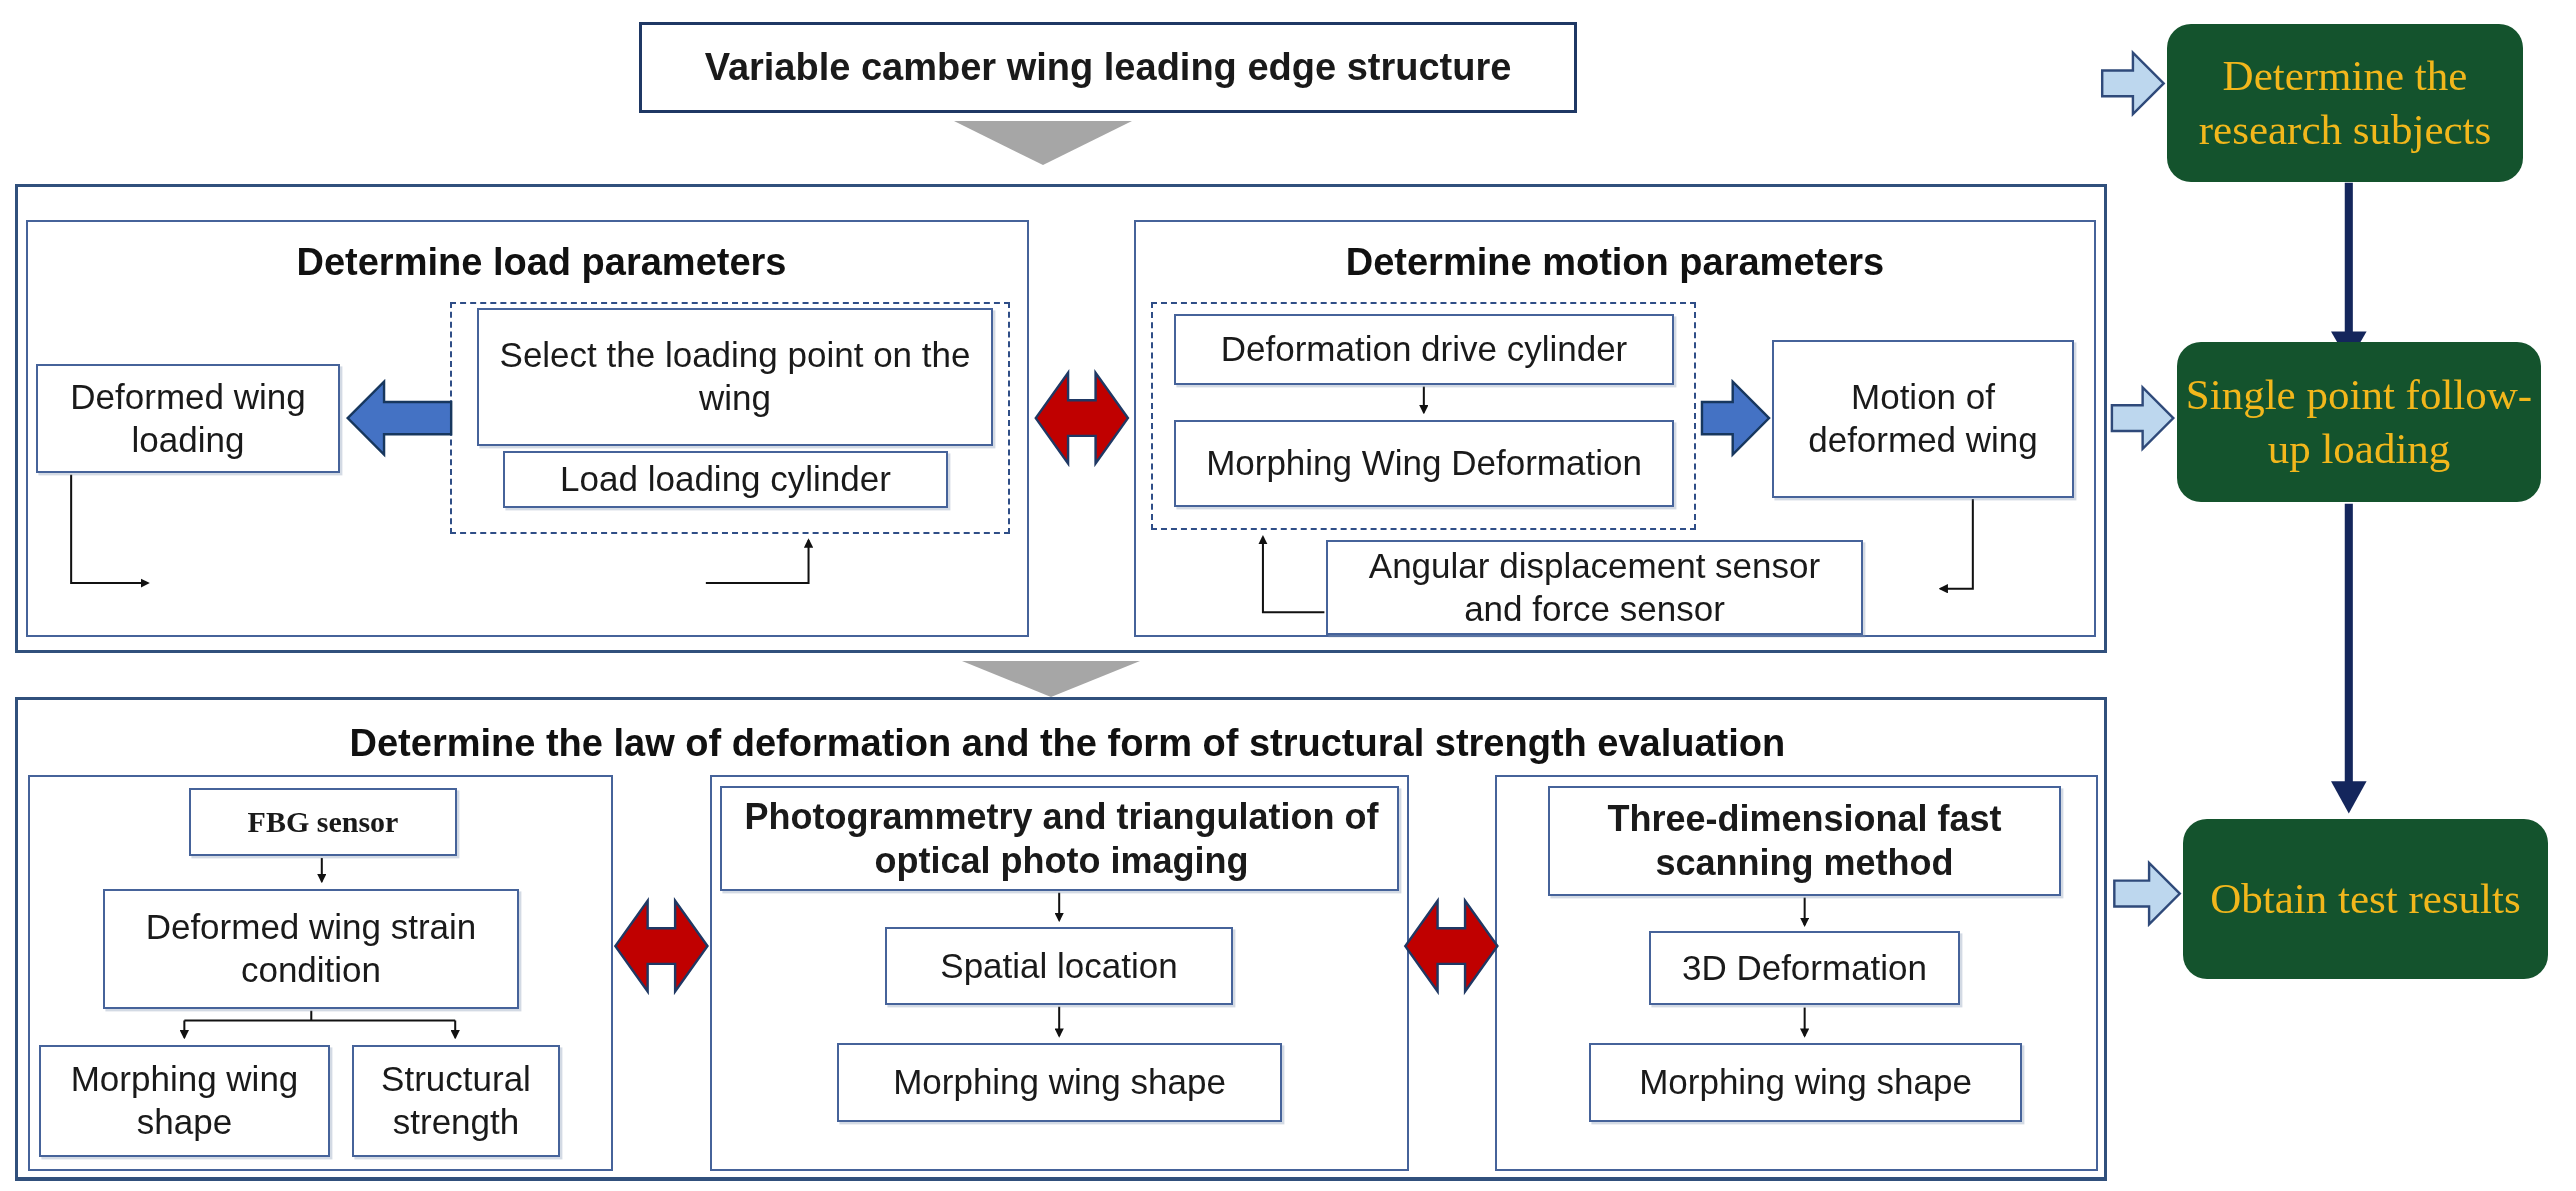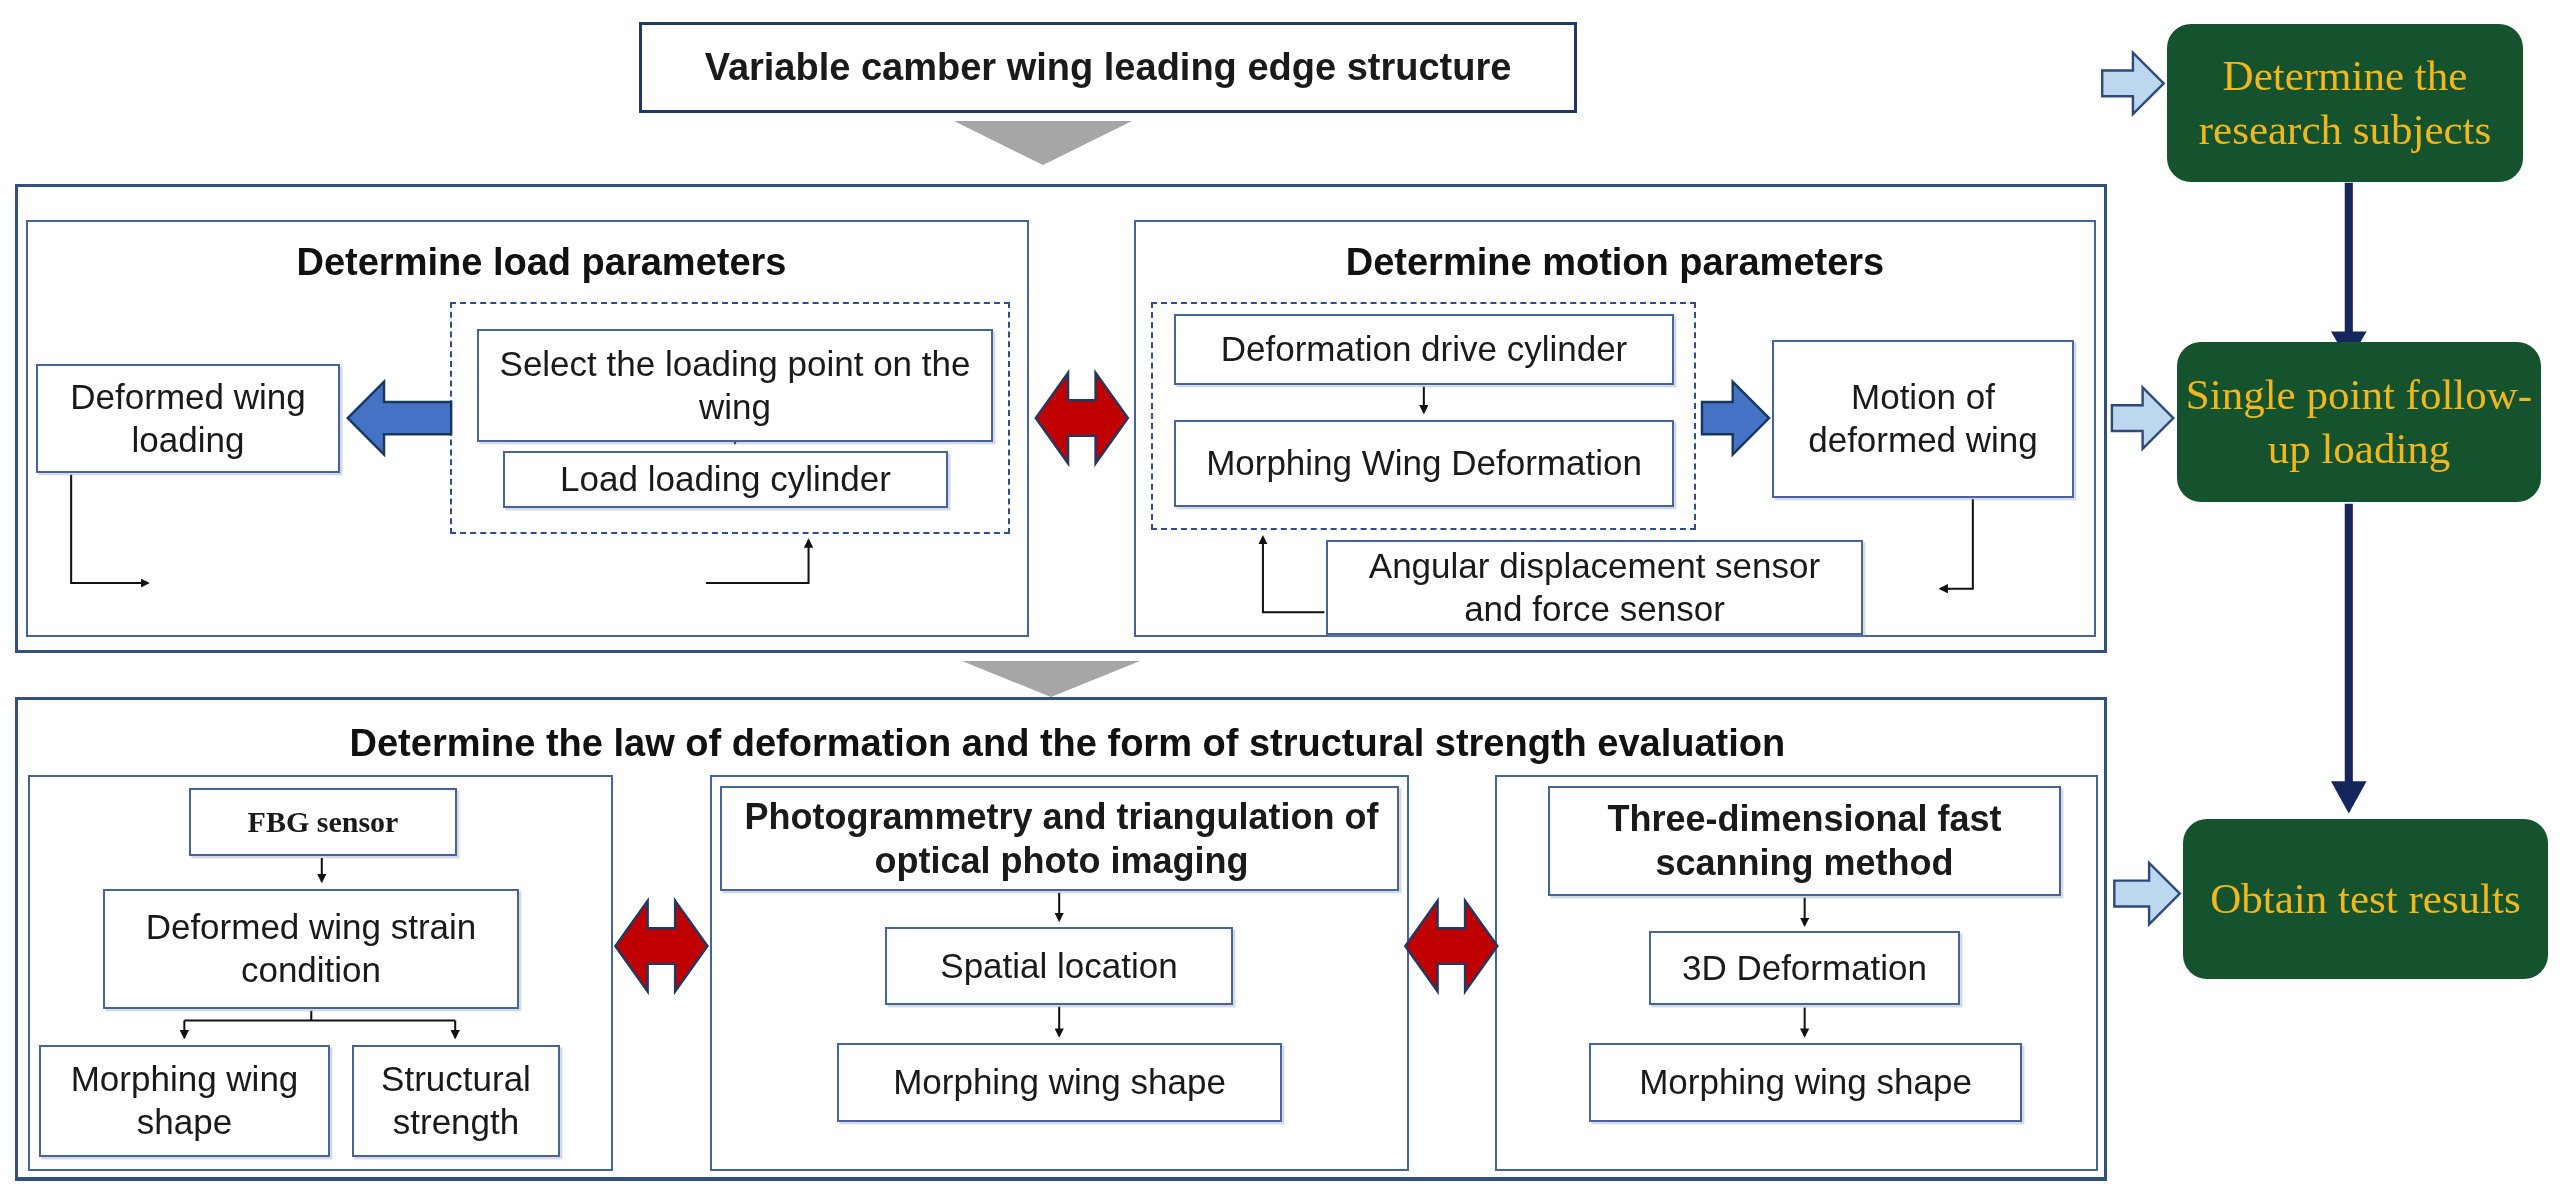--- a/index.html
+++ b/index.html
@@ -26,21 +26,21 @@
              border:3.2px solid #1f3864;display:flex;align-items:center;justify-content:center;
              font-size:38px;font-weight:bold;z-index:3;}
   
   #container-top{left:15.4px;top:184px;width:2092px;height:469px;}
   #sec-load{left:26px;top:220px;width:1003px;height:417px;}
   #sec-motion{left:1134px;top:220px;width:962px;height:417px;}
   #load-heading{left:26px;top:241px;width:1003px;margin-left:14px;}
   #motion-heading{left:1134px;top:241px;width:962px;}
   #dashed-load{left:450px;top:302px;width:560px;height:232px;}
   #dashed-motion{left:1151px;top:302px;width:545px;height:228px;}
-  #box-select{left:477px;top:329px;width:516px;height:113px;}
+  #box-select{left:477px;top:308px;width:516px;height:138px;}
   #box-loadcyl{left:503px;top:451px;width:445px;height:57px;}
   #box-deformed{left:36px;top:364px;width:304px;height:109px;}
   #box-angle{left:158px;top:550px;width:547px;height:66px;}
   #box-drive{left:1174px;top:314px;width:500px;height:71px;}
   #box-morphwd{left:1174px;top:420px;width:500px;height:87px;}
   #box-motion{left:1772px;top:340px;width:302px;height:158px;}
   #box-angular{left:1326px;top:540px;width:537px;height:95px;}
   
   #container-bottom{left:15.4px;top:697px;width:2092px;height:484px;border-bottom-width:4.9px;}
   #law-heading{left:15.4px;top:722px;width:2104px;}

